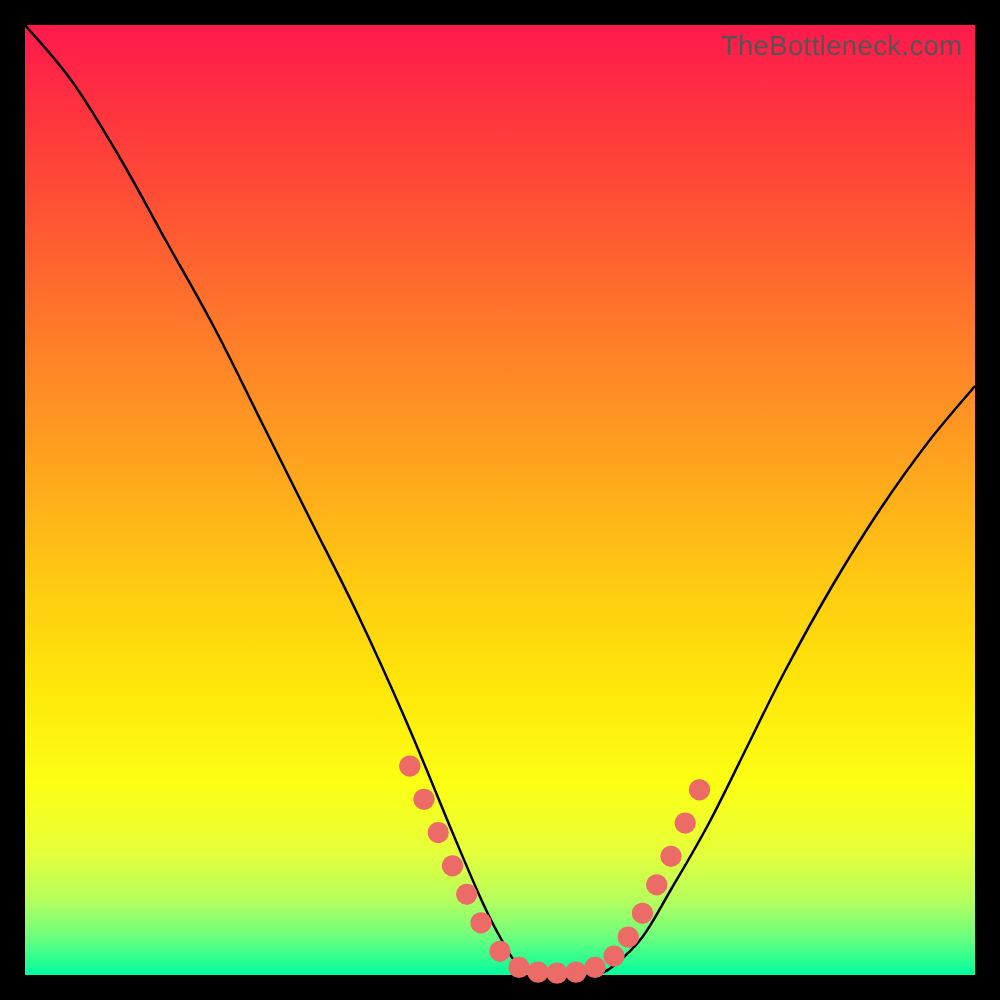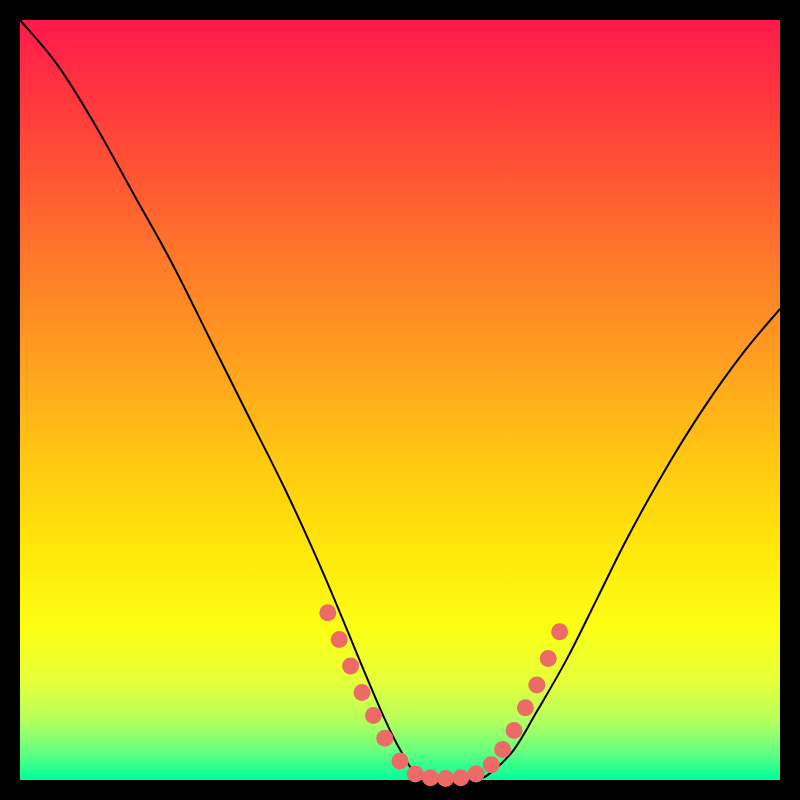--- a/index.html
+++ b/index.html
@@ -57,20 +57,21 @@
     overflow: visible;
   }
 </style>
 </head>
 <body>
 
 <div class="frame">
 
   <div class="plot-area">
 
+    <div class="watermark">TheBottleneck.com</div>
 
     <svg class="curve" viewBox="0 0 760 760" preserveAspectRatio="none">
       <path fill="none" stroke-width="2" d="M 0.0 0.0 C 6.8 8.2, 24.3 26.4, 38.0 45.6 C 51.7 64.8, 62.3 83.1, 76.0 106.4 C 89.7 129.7, 100.3 150.2, 114.0 174.8 C 127.7 199.4, 138.3 217.2, 152.0 243.2 C 165.7 269.2, 176.3 291.8, 190.0 319.2 C 203.7 346.6, 214.3 367.8, 228.0 395.2 C 241.7 422.6, 252.3 442.5, 266.0 471.2 C 279.7 499.9, 290.3 523.3, 304.0 554.8 C 317.7 586.3, 331.1 620.0, 342.0 646.0 C 352.9 672.0, 358.0 684.2, 364.8 699.2 C 371.6 714.2, 374.5 720.0, 380.0 729.6 C 385.5 739.2, 388.4 746.9, 395.2 752.4 C 402.0 757.9, 409.8 758.6, 418.0 760.0 C 426.2 761.4, 434.0 760.0, 440.8 760.0 C 447.6 760.0, 450.5 761.4, 456.0 760.0 C 461.5 758.6, 464.4 757.9, 471.2 752.4 C 478.0 746.9, 485.8 740.5, 494.0 729.6 C 502.2 718.7, 507.2 708.0, 516.8 691.6 C 526.4 675.2, 536.3 658.9, 547.2 638.4 C 558.1 617.9, 566.7 599.5, 577.6 577.6 C 588.5 555.7, 595.7 540.1, 608.0 516.8 C 620.3 493.5, 632.3 471.7, 646.0 448.4 C 659.7 425.1, 670.3 408.1, 684.0 387.6 C 697.7 367.1, 708.3 352.2, 722.0 334.4 C 735.7 316.6, 753.2 297.0, 760.0 288.8" stroke="#000000"></path>
       <g id="dots-group">
           <circle cx="307.8" cy="592.8" r="8.5" fill="#ec6b66"></circle>
           <circle cx="319.2" cy="619.4" r="8.5" fill="#ec6b66"></circle>
           <circle cx="330.6" cy="646.0" r="8.5" fill="#ec6b66"></circle>
           <circle cx="342.0" cy="672.6" r="8.5" fill="#ec6b66"></circle>
           <circle cx="353.4" cy="695.4" r="8.5" fill="#ec6b66"></circle>
           <circle cx="364.8" cy="718.2" r="8.5" fill="#ec6b66"></circle>

